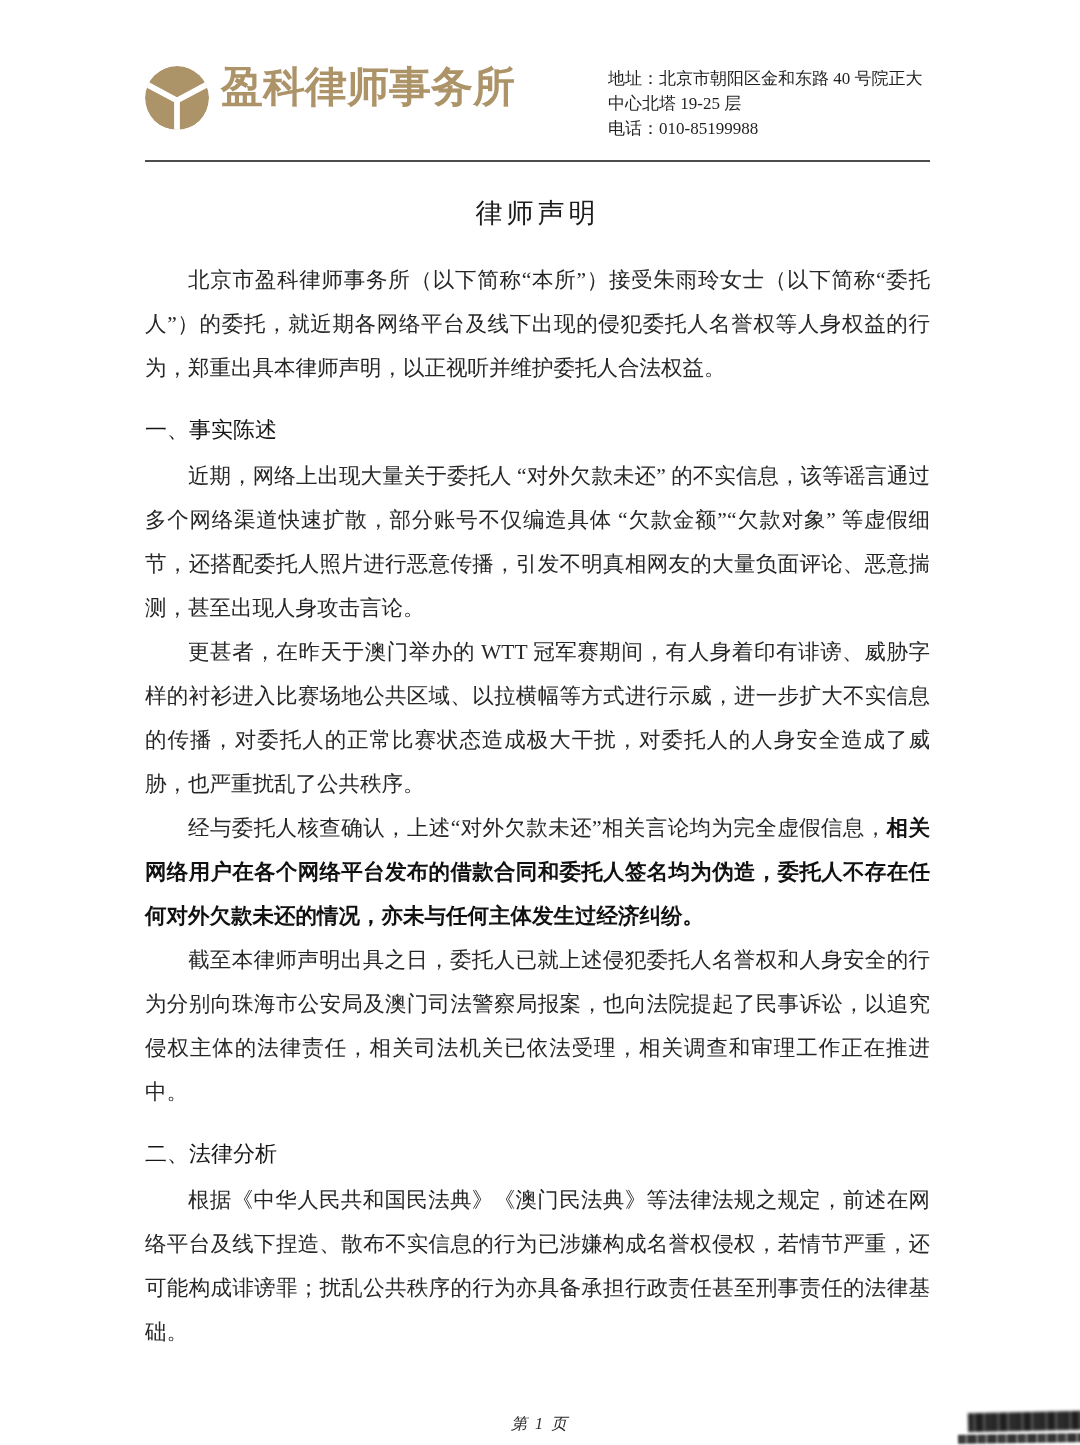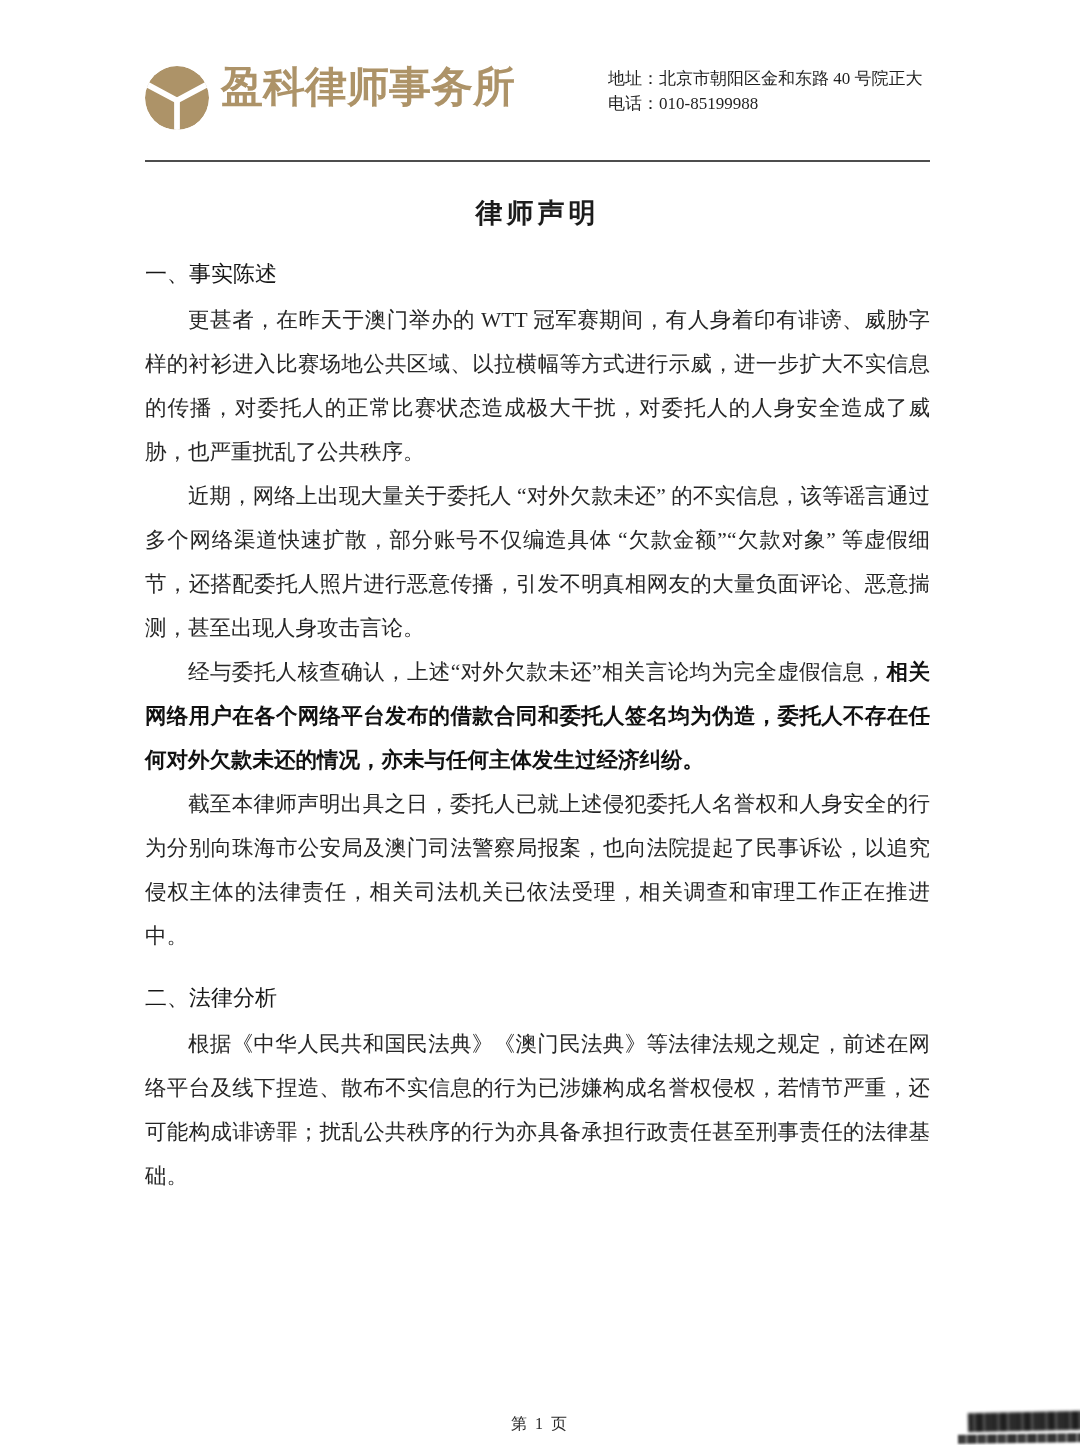--- a/index.html
+++ b/index.html
@@ -50,21 +50,21 @@
     text-decoration: underline;
     text-underline-offset: 3px;
     cursor: pointer;
   }
 
   
   .doc-title {
     margin-top: 30px;
     text-align: center;
     font-size: 27px;
-    font-weight: 700;
+    font-weight: 400;
     letter-spacing: 4px;
     line-height: 42px;
     color: #1c1c1c;
   }
   .intro-para { margin-top: 24px; }
   .body-para {
     font-size: 21.5px;
     line-height: 44px;
     text-align: justify;
     text-indent: 2em;
@@ -81,20 +81,21 @@
 
   
   .page-footer {
     position: absolute;
     left: 0; right: 0;
     bottom: 10px;
     text-align: center;
     font-size: 16px;
     letter-spacing: 2px;
     color: #2a2a2a;
+    font-style: italic;
   }
 
   
   .corner-artifact {
     position: absolute;
     right: -4px; bottom: -3px;
     width: 126px; height: 48px;
     pointer-events: none;
   }
   .smudge-row-1 {
@@ -137,31 +138,33 @@
           </g>
         </g>
       </svg>
       <div class="brand-text">
         <div class="brand-cn">盈科律师事务所</div>
       </div>
     </div>
 
     <div class="contact">
       <div class="contact-row">地址：北京市朝阳区金和东路 40 号院正大</div>
+      <div class="contact-row">中心北塔 19-25 层</div>
       <div class="contact-row">电话：010-85199988</div>
     </div>
   </header>
 
   <main>
     <h1 class="doc-title">律师声明</h1>
 
+    <p class="body-para intro-para">北京市盈科律师事务所（以下简称“本所”）接受朱雨玲女士（以下简称“委托人”）的委托，就近期各网络平台及线下出现的侵犯委托人名誉权等人身权益的行为，郑重出具本律师声明，以正视听并维护委托人合法权益。</p>
 
     <h2 class="section-heading">一、事实陈述</h2>
+    <p class="body-para">近期，网络上出现大量关于委托人 “对外欠款未还” 的不实信息，该等谣言通过多个网络渠道快速扩散，部分账号不仅编造具体 “欠款金额”“欠款对象” 等虚假细节，还搭配委托人照片进行恶意传播，引发不明真相网友的大量负面评论、恶意揣测，甚至出现人身攻击言论。</p>
     <p class="body-para">更甚者，在昨天于澳门举办的 WTT 冠军赛期间，有人身着印有诽谤、威胁字样的衬衫进入比赛场地公共区域、以拉横幅等方式进行示威，进一步扩大不实信息的传播，对委托人的正常比赛状态造成极大干扰，对委托人的人身安全造成了威胁，也严重扰乱了公共秩序。</p>
-    <p class="body-para">近期，网络上出现大量关于委托人 “对外欠款未还” 的不实信息，该等谣言通过多个网络渠道快速扩散，部分账号不仅编造具体 “欠款金额”“欠款对象” 等虚假细节，还搭配委托人照片进行恶意传播，引发不明真相网友的大量负面评论、恶意揣测，甚至出现人身攻击言论。</p>
     <p class="body-para"><span>经与委托人核查确认，上述“对外欠款未还”相关言论均为完全虚假信息，</span><strong>相关网络用户在各个网络平台发布的借款合同和委托人签名均为伪造，委托人不存在任何对外欠款未还的情况，亦未与任何主体发生过经济纠纷。</strong></p>
     <p class="body-para">截至本律师声明出具之日，委托人已就上述侵犯委托人名誉权和人身安全的行为分别向珠海市公安局及澳门司法警察局报案，也向法院提起了民事诉讼，以追究侵权主体的法律责任，相关司法机关已依法受理，相关调查和审理工作正在推进中。</p>
 
     <h2 class="section-heading">二、法律分析</h2>
     <p class="body-para">根据《中华人民共和国民法典》《澳门民法典》等法律法规之规定，前述在网络平台及线下捏造、散布不实信息的行为已涉嫌构成名誉权侵权，若情节严重，还可能构成诽谤罪；扰乱公共秩序的行为亦具备承担行政责任甚至刑事责任的法律基础。</p>
 
   </main>
 
   <footer class="page-footer">第 1 页</footer>
 

